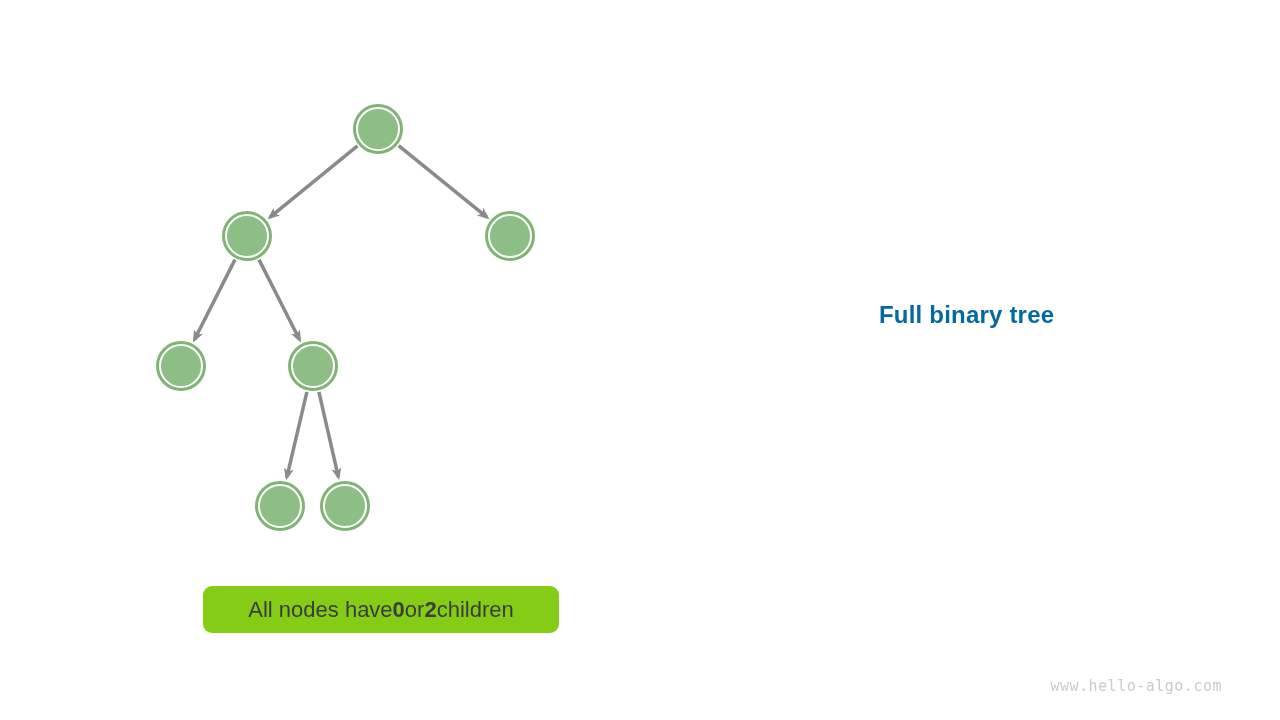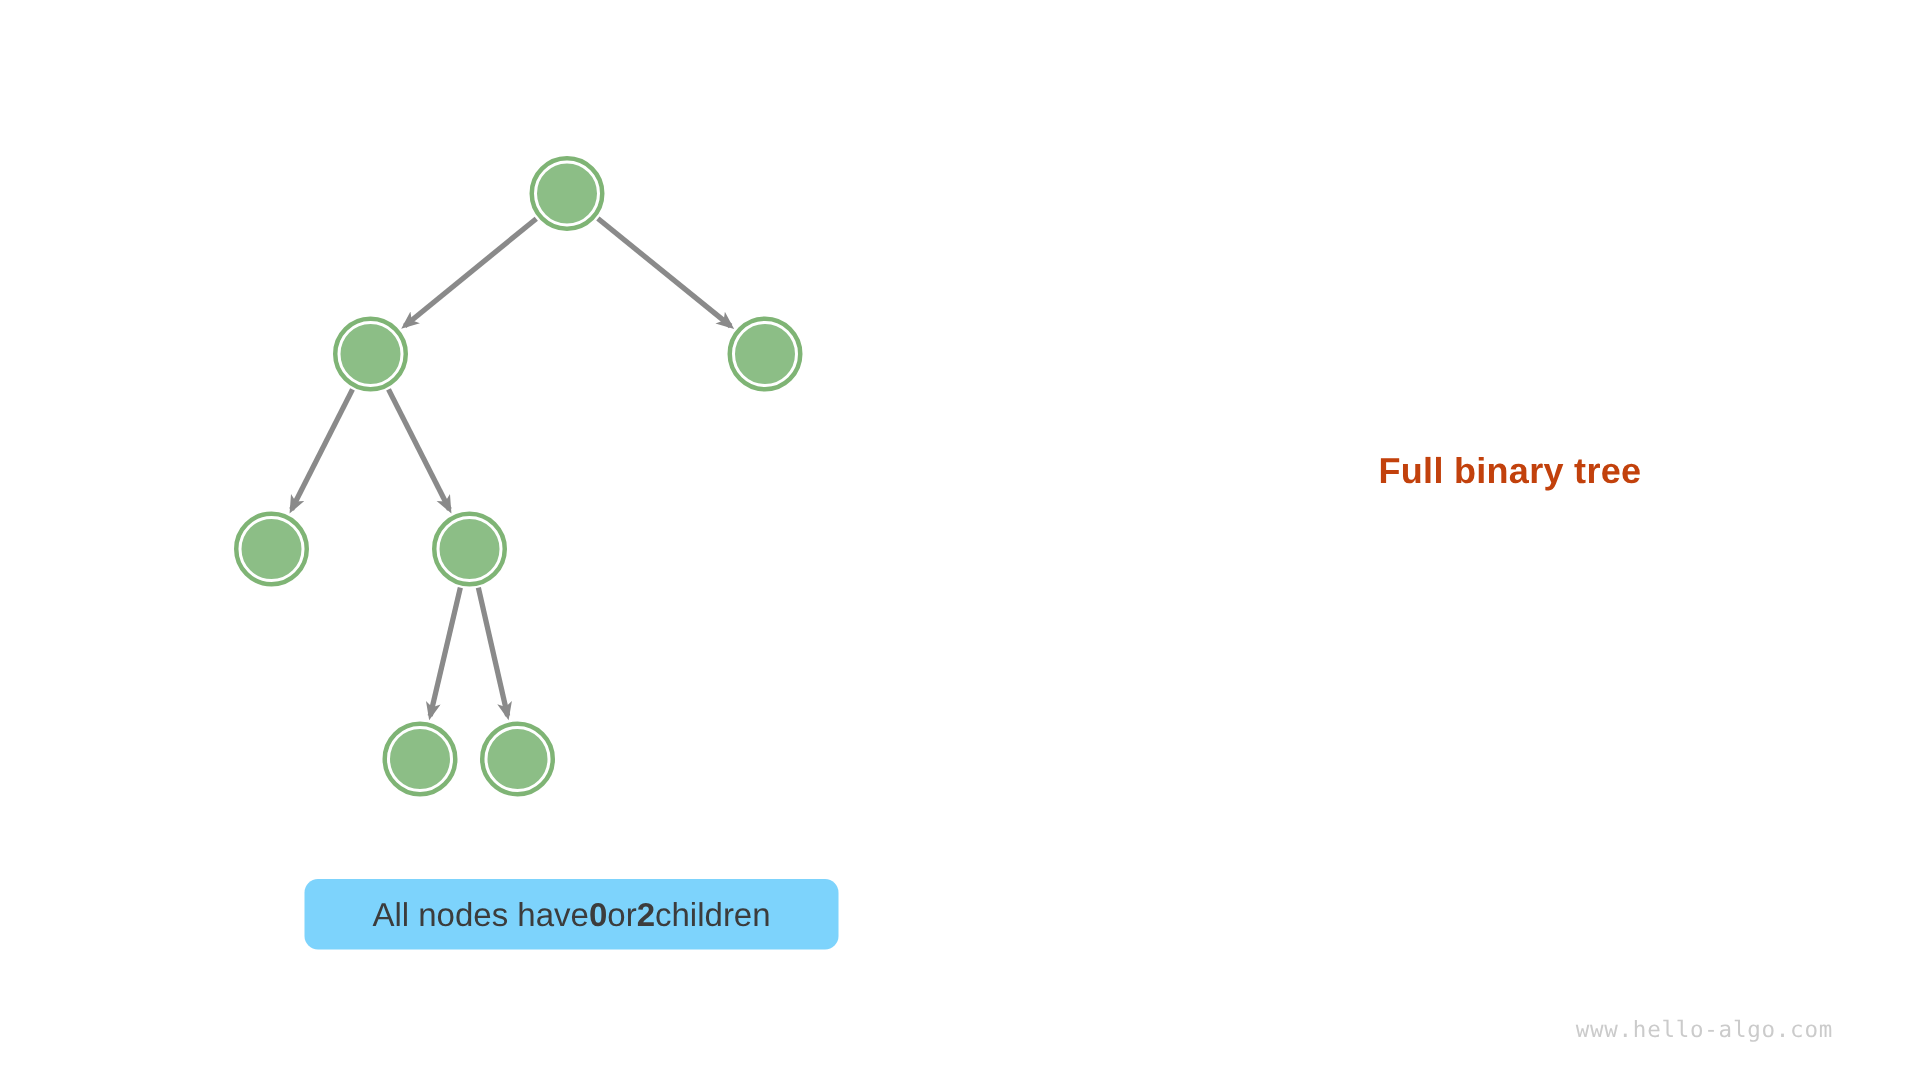--- a/index.html
+++ b/index.html
@@ -85,19 +85,19 @@
           <circle cx="280" cy="506" r="23.5" fill="#8CBE86" stroke="#7FB475" stroke-width="3"></circle>
           <circle cx="280" cy="506" r="21" fill="none" stroke="#ffffff" stroke-width="2"></circle>
         </g>
         <g>
           <circle cx="345" cy="506" r="23.5" fill="#8CBE86" stroke="#7FB475" stroke-width="3"></circle>
           <circle cx="345" cy="506" r="21" fill="none" stroke="#ffffff" stroke-width="2"></circle>
         </g>
       </g>
   </svg>
 
-  <div class="diagram-title" style="color: #c2410c; margin-left: 40px;">Full binary tree</div>
+  <div class="diagram-title" style="color: #0369a1;">Full binary tree</div>
 
-  <div class="caption-box" style="background: #7dd3fc; color: rgb(60, 60, 60);"><span>All nodes have</span> <b>0</b> <span>or</span> <b>2</b> <span>children</span></div>
+  <div class="caption-box" style="background: #84cc16; color: rgb(60, 60, 60);"><span>All nodes have</span> <b>0</b> <span>or</span> <b>2</b> <span>children</span></div>
 
   <div class="watermark" style="color: rgb(203, 203, 203);">www.hello-algo.com</div>
 
 </div>
 
 </body></html>

